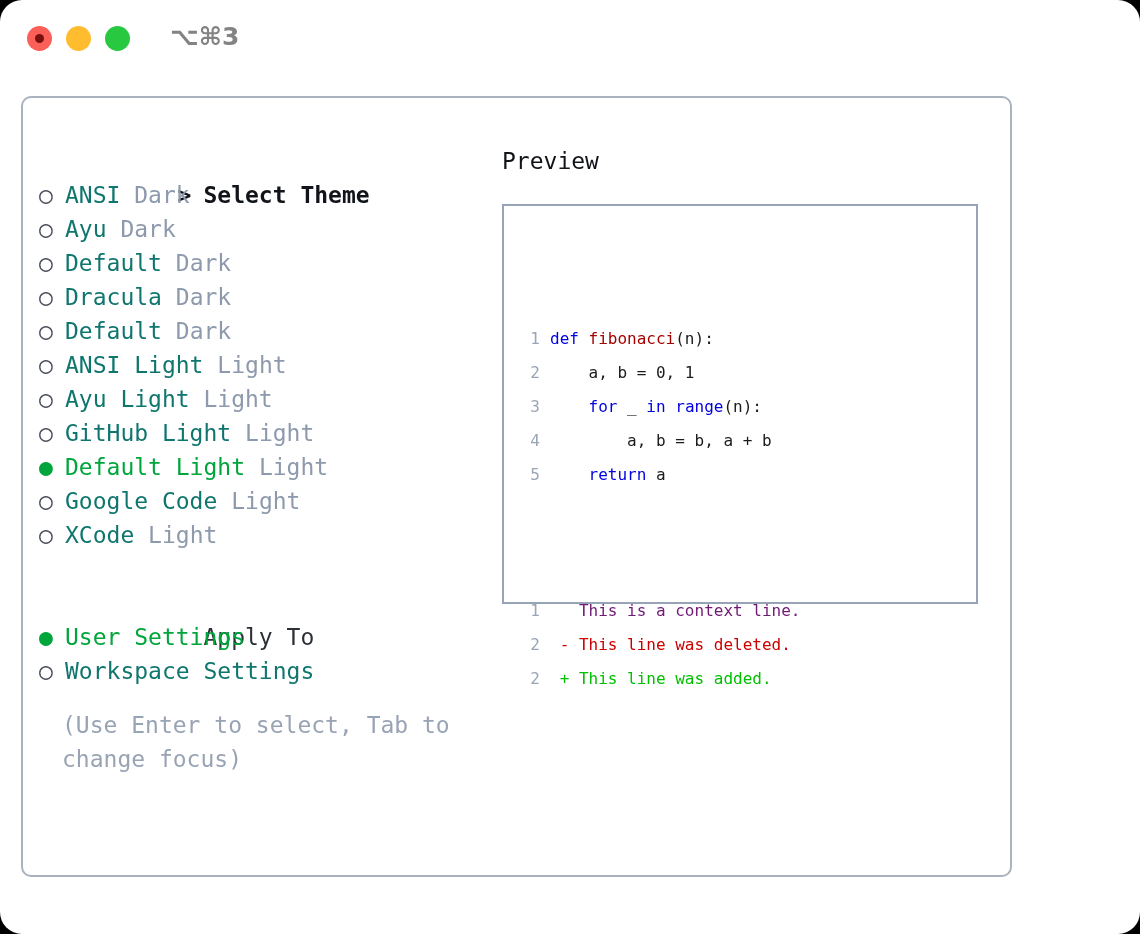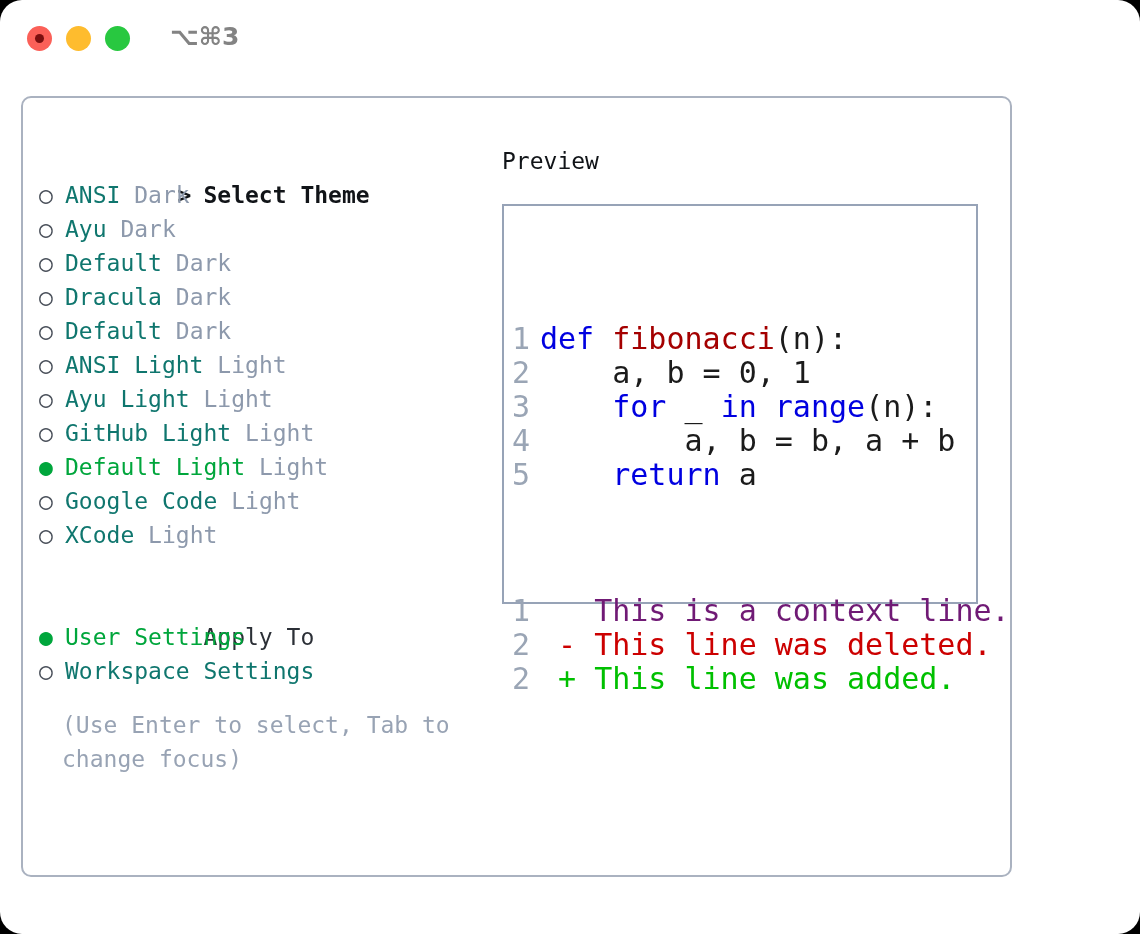--- a/index.html
+++ b/index.html
@@ -164,23 +164,23 @@
     width: 476px;
     height: 400px;
     border: 2px solid #97a3b7;
     box-sizing: border-box;
     background: #ffffff;
     position: relative;
   }
 
   .code {
     position: absolute;
-    left: 2px;
+    left: 12px;
     top: 48px;
-    font-size: 30px;
+    font-size: 16px;
     line-height: 34px;
     white-space: pre;
   }
 
   .ln {
     display: inline-block;
     width: 24px;
     text-align: right;
     color: #9aa5b5;
   }

